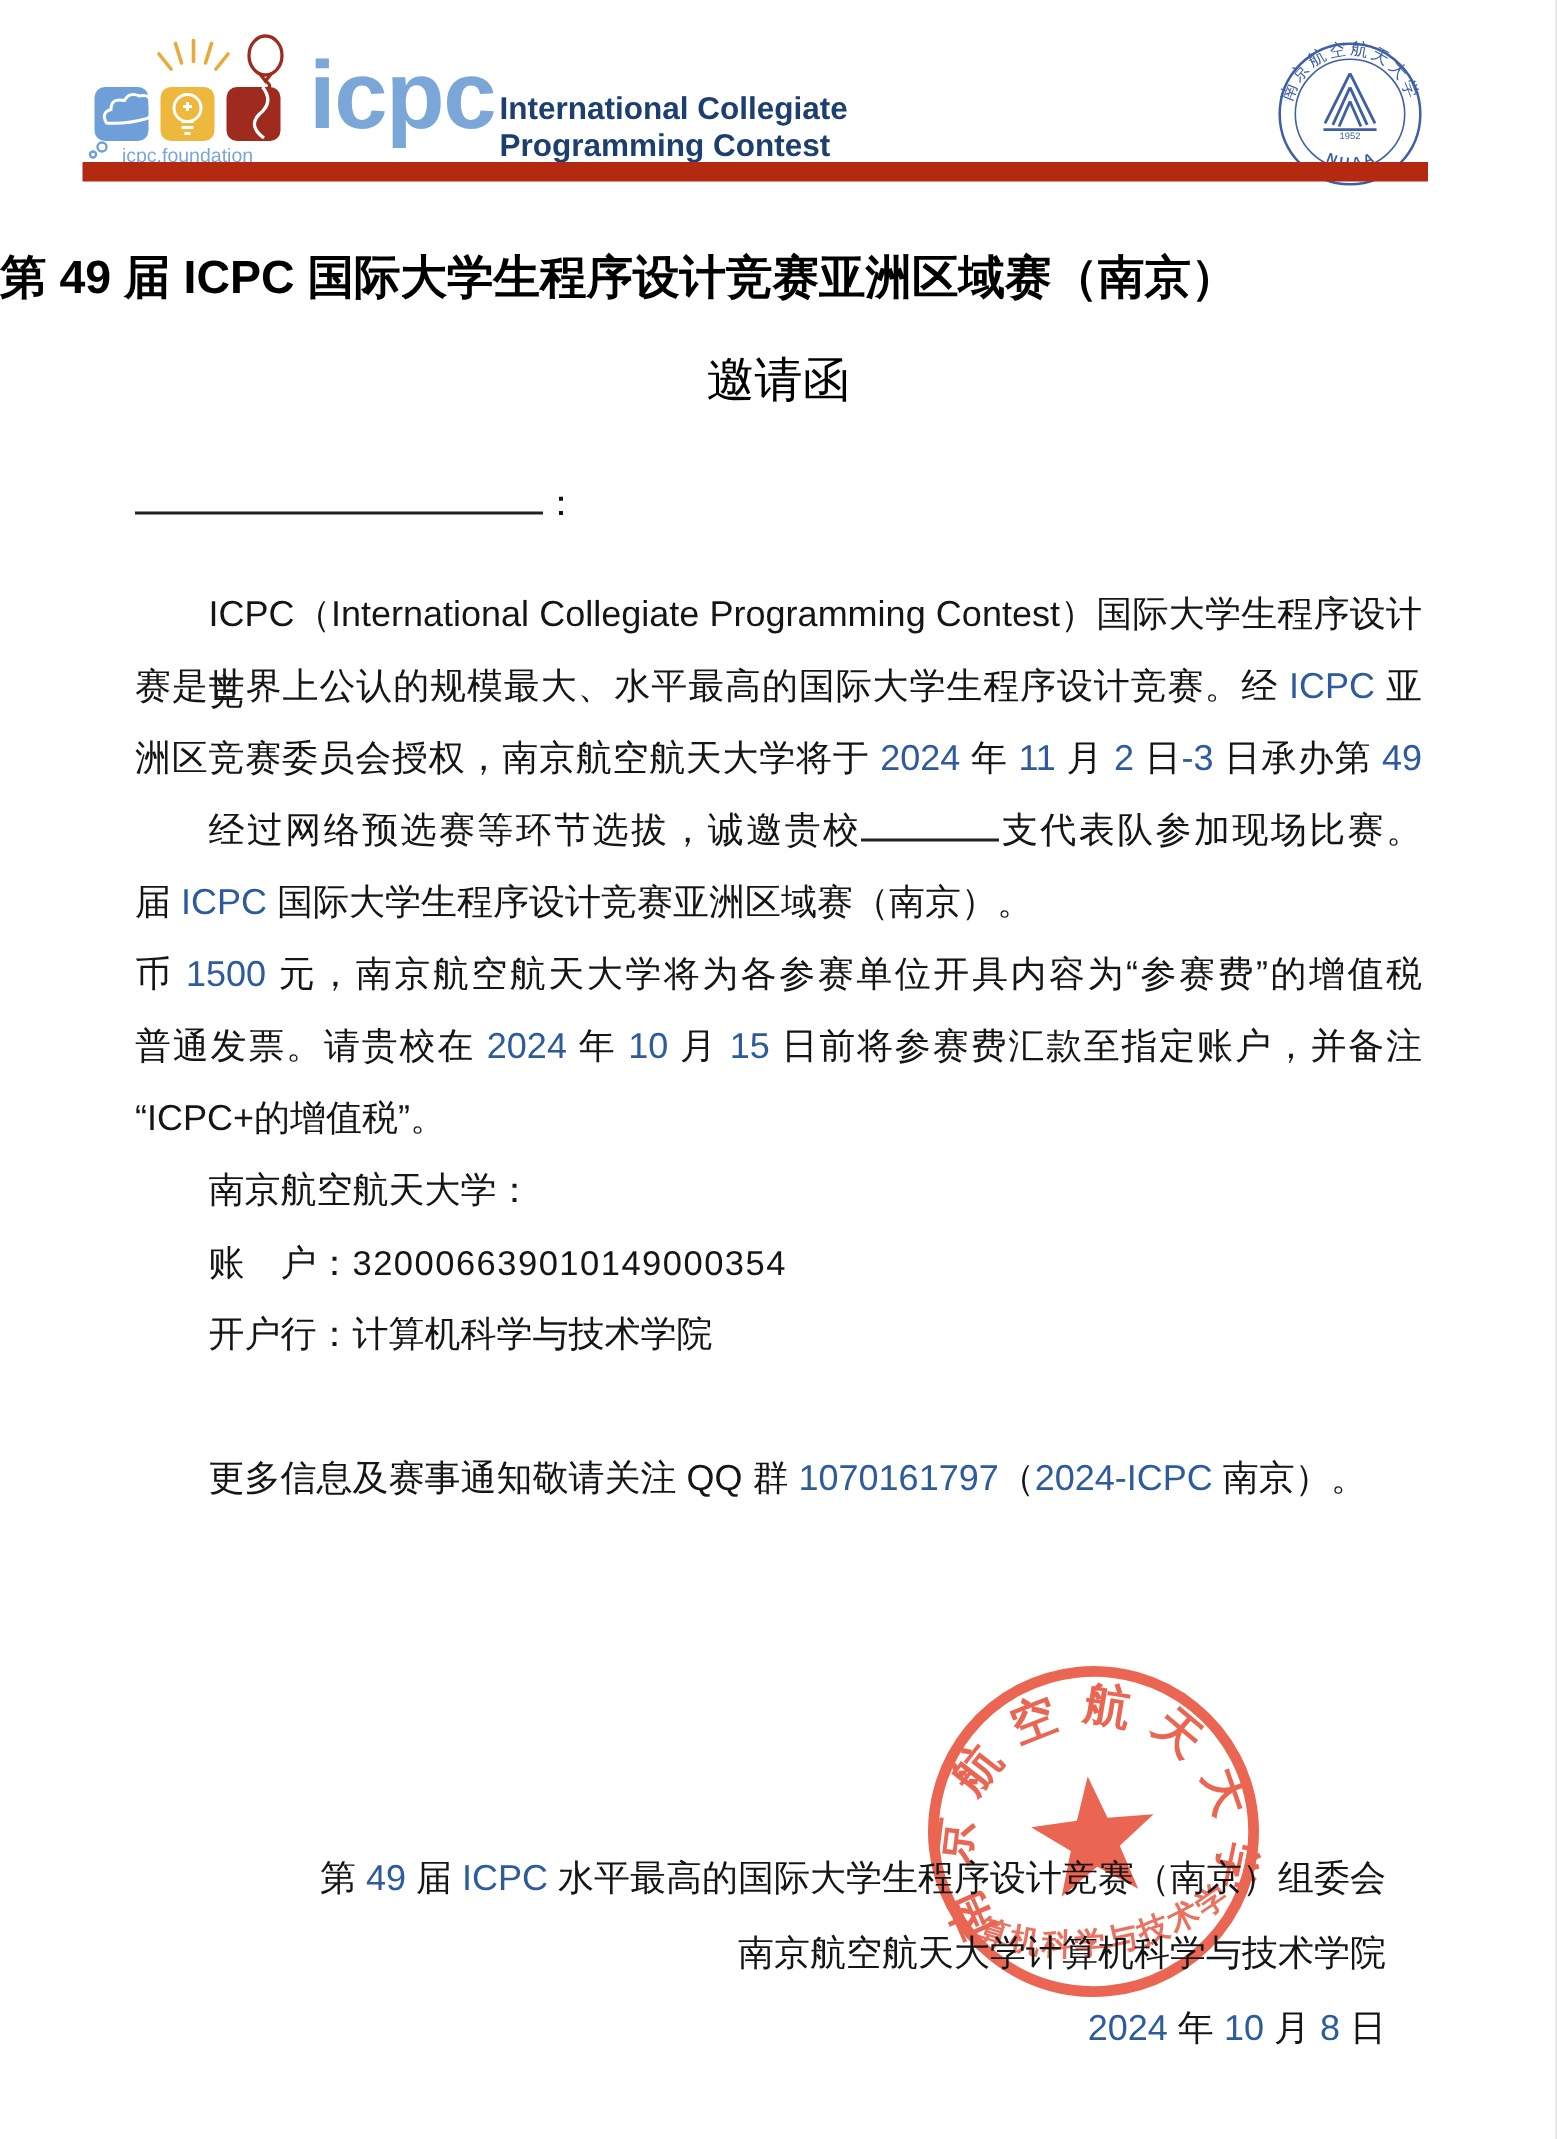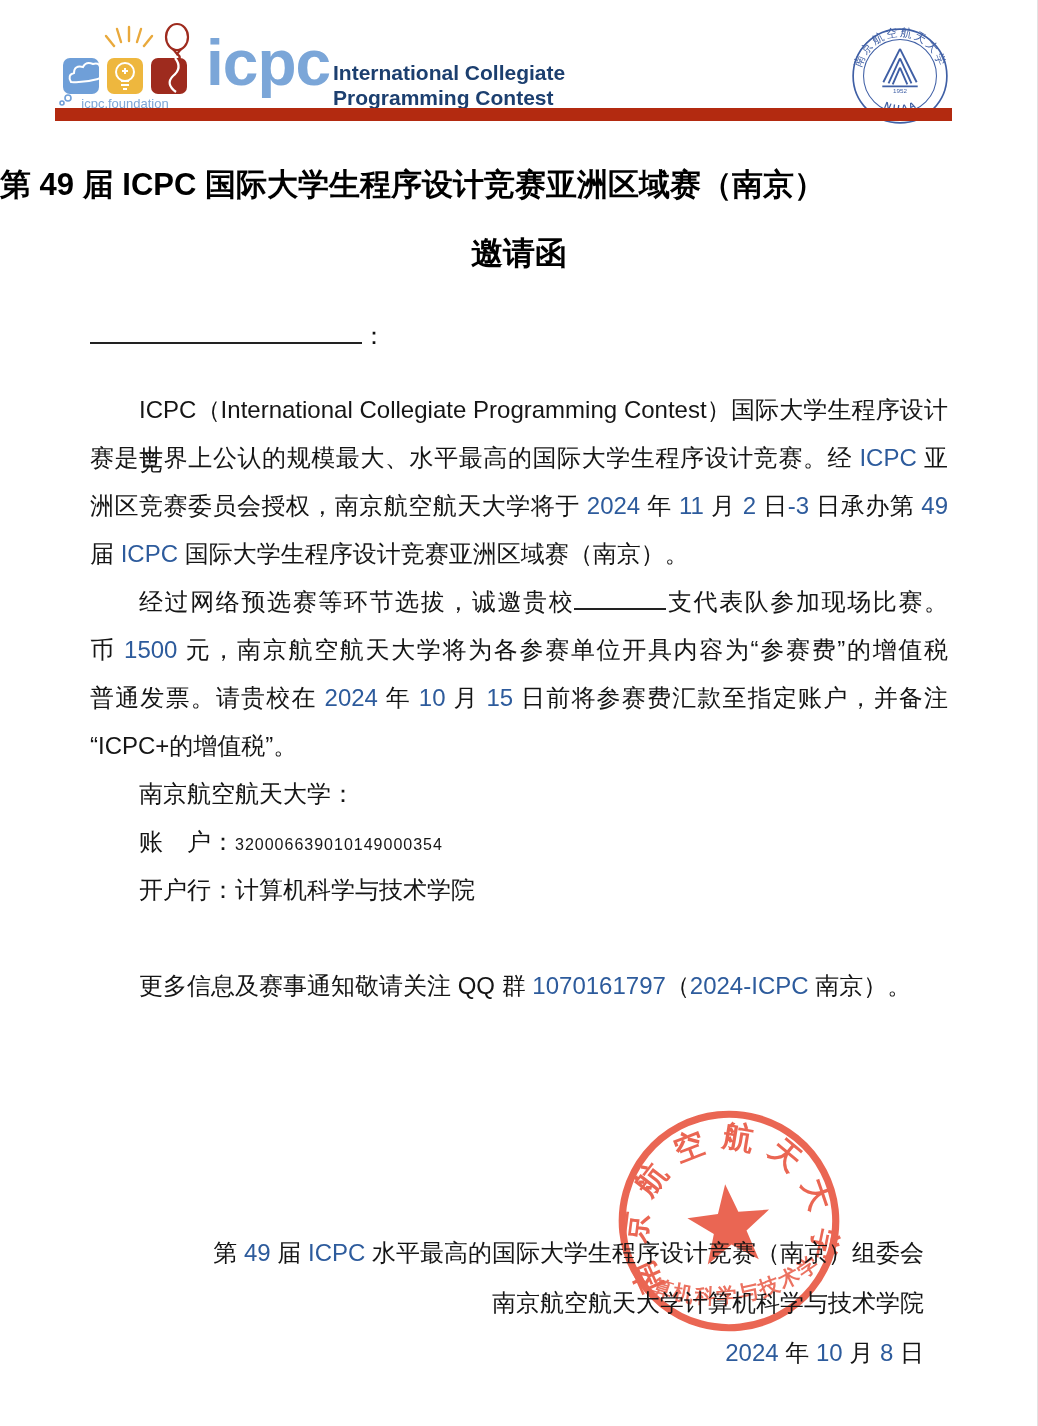--- a/index.html
+++ b/index.html
@@ -6,31 +6,31 @@
   .page{position:relative;width:1038px;height:1426px;background:#fff;overflow:hidden;
         font-family:"Liberation Sans","DejaVu Sans",sans-serif;color:#111;
         border-right:1px solid #e3e3e3;box-sizing:border-box;}
   .abs{position:absolute;}
   
   .wordmark{left:206px;top:26px;font-size:64px;font-weight:bold;color:#7ba6d8;letter-spacing:-1px;}
   .tagline{left:333px;top:60px;font-size:21px;font-weight:bold;color:#1c3f6f;line-height:25px;}
   .redbar{left:55px;top:108px;width:897px;height:13px;background:#b32a10;}
   
   .title1{left:0;top:164px;width:1038px;text-align:left;font-size:31px;font-weight:bold;color:#000;}
-  .title2{left:0;top:232px;width:1038px;text-align:center;font-size:32px;font-weight:bold;color:#000;}
+  .title2{left:0;top:232px;width:1038px;text-align:center;font-size:32px;font-weight:normal;color:#000;}
   
   .salute{left:90px;top:312px;height:48px;line-height:48px;font-size:24px;}
   .salute .blank{width:272px;}
   
   .bodyblock{left:90px;top:384px;width:858px;}
   .tline{height:48px;line-height:52px;font-size:24px;white-space:nowrap;color:#151515;}
   .indent{padding-left:49px;}
   .fill{text-align:justify;text-align-last:justify;text-justify:inter-character;white-space:normal;}
   .b{color:#2d5b9c;}
-  .acct{font-size:16px;letter-spacing:1px;}
+  .acct{font-size:23px;letter-spacing:1px;}
   .blank{display:inline-block;border-bottom:2px solid #222;height:1.05em;vertical-align:baseline;}
   
   .footerblock{right:113px;top:1228px;text-align:right;z-index:2;}
   .footerblock .tline{height:50px;line-height:50px;}
   
   .seal{left:612px;top:1104px;width:234px;height:234px;z-index:1;opacity:.9;mix-blend-mode:multiply;}
   .nuaa{left:850px;top:26px;}
   .fnd{left:55px;top:22px;}
 </style>
 </head>
@@ -112,22 +112,22 @@
   <div class="abs title2">邀请函</div>
 
   <div class="abs salute">
     <span class="blank"></span><span>：</span>
   </div>
 
   <div class="abs bodyblock">
       <div class="tline indent fill"><span>ICPC（International Collegiate Programming Contest）国际大学生程序设计竞</span></div>
       <div class="tline fill"><span>赛是世界上公认的规模最大、水平最高的国际大学生程序设计竞赛。经 </span><span class="b">ICPC</span><span> 亚</span></div>
       <div class="tline fill"><span>洲区竞赛委员会授权，南京航空航天大学将于 </span><span class="b">2024</span><span> 年 </span><span class="b">11</span><span> 月 </span><span class="b">2</span><span> 日</span><span class="b">-3</span><span> 日承办第 </span><span class="b">49</span></div>
+      <div class="tline indent fill"><span>经过网络预选赛等环节选拔，诚邀贵校</span><span class="blank" style="width: 92px;"></span><span>支代表队参加现场比赛。</span></div>
       <div class="tline"><span>届 </span><span class="b">ICPC</span><span> 国际大学生程序设计竞赛亚洲区域赛（南京）。</span></div>
-      <div class="tline indent fill"><span>经过网络预选赛等环节选拔，诚邀贵校</span><span class="blank" style="width: 92px;"></span><span>支代表队参加现场比赛。</span></div>
       <div class="tline fill"><span>币 </span><span class="b">1500</span><span> 元，南京航空航天大学将为各参赛单位开具内容为“参赛费”的增值税</span></div>
       <div class="tline fill"><span>普通发票。请贵校在 </span><span class="b">2024</span><span> 年 </span><span class="b">10</span><span> 月 </span><span class="b">15</span><span> 日前将参赛费汇款至指定账户，并备注</span></div>
       <div class="tline"><span>“ICPC+的增值税”。</span></div>
       <div class="tline indent"><span>南京航空航天大学：</span></div>
       <div class="tline indent"><span>账　户：</span><span class="acct">320006639010149000354</span></div>
       <div class="tline indent"><span>开户行：计算机科学与技术学院</span></div>
       <div class="tline">&nbsp;</div>
       <div class="tline indent"><span>更多信息及赛事通知敬请关注 QQ 群 </span><span class="b">1070161797</span><span>（</span><span class="b">2024-ICPC</span><span> 南京）。</span></div>
     </div>
 

